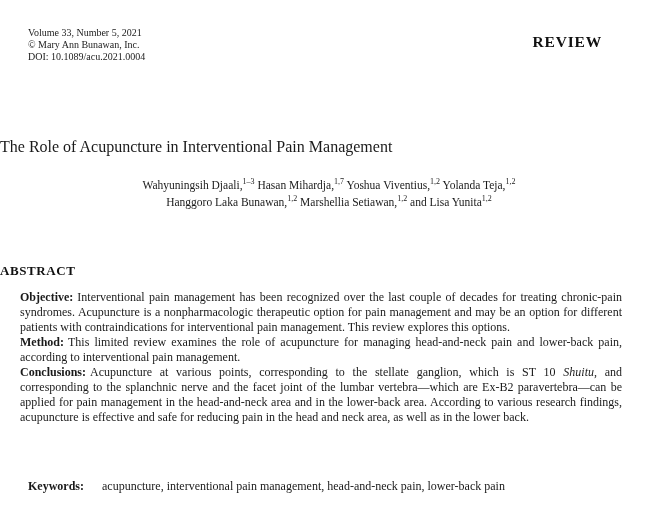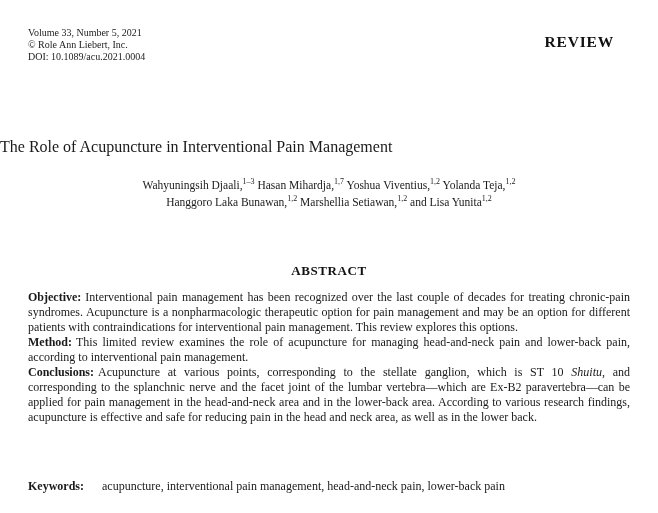--- a/index.html
+++ b/index.html
@@ -29,21 +29,21 @@
   .journal-name {
     font-weight: bold;
     letter-spacing: 0.4px;
     color: #6b1f1f;
   }
 
   
   .article-type {
     position: absolute;
     top: 33px;
-    right: 44px;
+    right: 56px;
     font-size: 15.5px;
     font-weight: bold;
     letter-spacing: 0.8px;
     color: #111;
   }
 
   
   .title {
     position: absolute;
     top: 127px;
@@ -70,32 +70,31 @@
     line-height: 0;
     text-align: right;
   }
 
   
   .abstract-heading {
     position: absolute;
     top: 263px;
     left: 0;
     width: 100%;
-    text-align: center;
     font-size: 13px;
     font-weight: bold;
     letter-spacing: 0.6px;
     color: #111;
   }
 
   
   .abstract-body {
     position: absolute;
     top: 290px;
-    left: 28px;
+    left: 20px;
     width: 602px;
     font-size: 12px;
     line-height: 15px;
     text-align: justify;
     color: #1a1a1a;
   }
   .abstract-body p {
     margin: 0;
   }
   .section-label {
@@ -117,21 +116,21 @@
     margin-right: 18px;
   }
 </style>
 </head>
 <body>
 
 <div class="page">
 
   <div class="journal-header">
     <div>Volume 33, Number 5, 2021</div>
-    <div>© Role Ann Liebert, Inc.</div>
+    <div>© Mary Ann Bunawan, Inc.</div>
     <div>DOI: 10.1089/acu.2021.0004</div>
   </div>
 
   <div class="article-type">REVIEW</div>
 
   <h1 class="title">The Role of Acupuncture in Interventional Pain Management</h1>
 
   <div class="authors">
     <div><span>Wahyuningsih Djaali,</span><sup>1–3</sup><span> Hasan Mihardja,</span><sup>1,7</sup><span> Yoshua Viventius,</span><sup>1,2</sup><span> Yolanda Teja,</span><sup>1,2</sup></div>
     <div><span>Hanggoro Laka Bunawan,</span><sup>1,2</sup><span> Marshellia Setiawan,</span><sup>1,2</sup><span> and Lisa Yunita</span><sup>1,2</sup></div>

